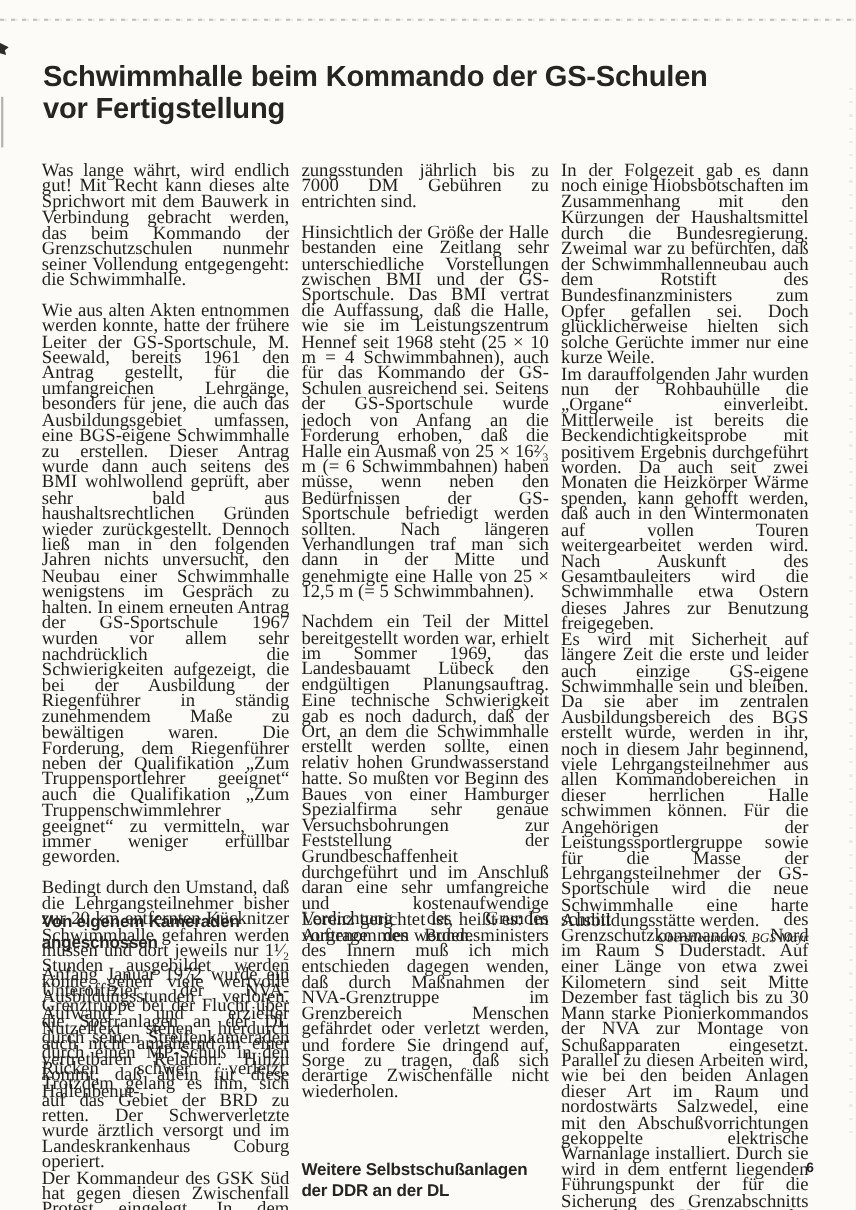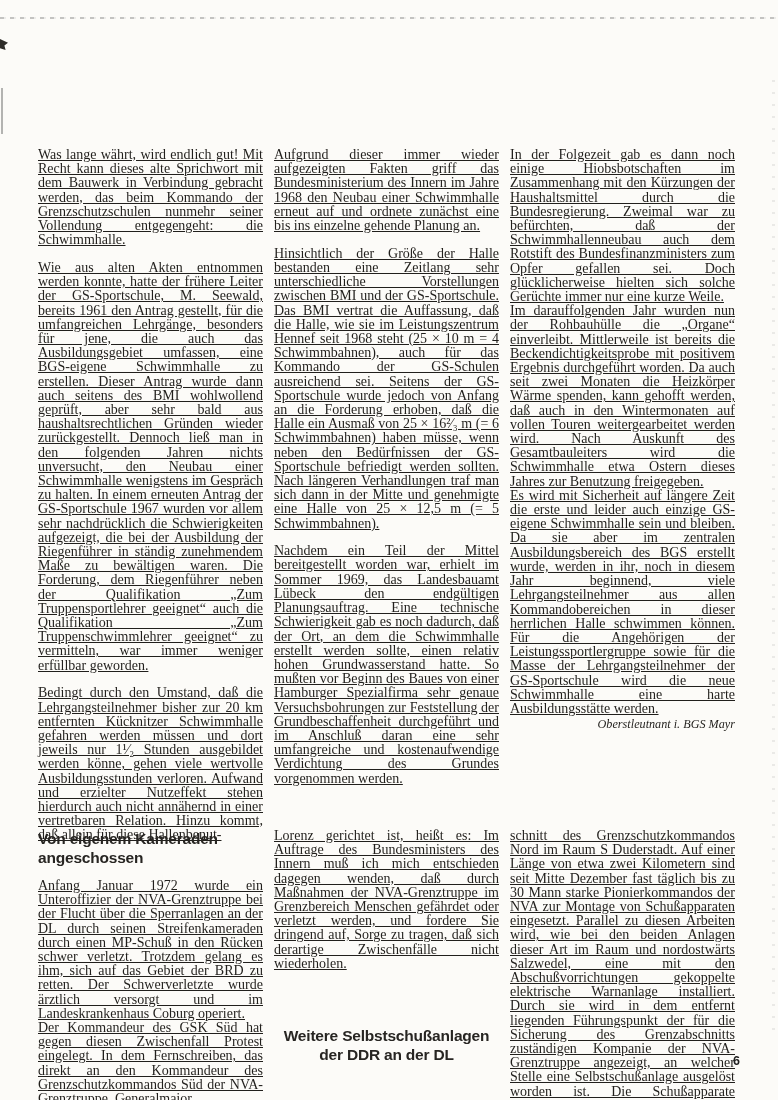--- a/index.html
+++ b/index.html
@@ -34,50 +34,54 @@
   .subhead {
     margin:0 0 12px 0; font-family:"Liberation Sans", sans-serif; font-weight:700;
     font-size:15.5px; line-height:19px; letter-spacing:-0.2px; color:#272522;
   }
   
   .cols { position:absolute; left:38px; width:697px; display:flex; gap:11px; }
   .cols-1 { top:148px; }
   .cols-2 { top:829px; }
   .col { flex:0 0 225px; width:225px; }
   p.body {
-    margin:0 0 13.5px 0; font-size:14px; line-height:14.2px;
-    text-align:justify; hyphens:auto;text-decoration:underline; -webkit-hyphens:auto;
+    margin:0 0 13.5px 0; font-size:17px; line-height:14.2px;
+    text-align:justify; hyphens:auto; -webkit-hyphens:auto;
   }
   .tight p.body { margin:0; }
-  .a2c2-head { margin-top:55px; margin-bottom:7px;text-align:center; }
+  .a2c2-head { margin-top:55px; margin-bottom:7px; }
   .byline { margin:1px 0 0 0; text-align:right; font-style:italic; font-size:12.2px; line-height:14.2px; }
   .pageno {
     position:absolute; left:733px; top:1054px;
     font-family:"Liberation Sans", sans-serif; font-weight:700; font-size:12.5px; color:#222;
   }
 </style>
 </head>
 <body>
 
 <div class="page">
 
   <div class="scan-top-line"></div>
   <div class="scan-blob"></div>
   <div class="scan-streak"></div>
   <div class="scan-right"></div>
 
+  <h1 class="headline headline-1">
+    <span>Schwimmhalle beim Kommando der GS-Schulen</span><br>
+    <span>vor Fertigstellung</span>
+  </h1>
 
   <div class="cols cols-1">
     <div class="col">
       <p class="body">Was lange währt, wird endlich gut! Mit Recht kann dieses alte Sprichwort mit dem Bauwerk in Verbindung gebracht werden, das beim Kommando der Grenzschutzschulen nunmehr seiner Vollendung entgegengeht: die Schwimmhalle.</p>
       <p class="body">Wie aus alten Akten entnommen werden konnte, hatte der frühere Leiter der GS-Sportschule, M. Seewald, bereits 1961 den Antrag gestellt, für die umfangreichen Lehrgänge, besonders für jene, die auch das Ausbildungsgebiet umfassen, eine BGS-eigene Schwimmhalle zu erstellen. Dieser Antrag wurde dann auch seitens des BMI wohlwollend geprüft, aber sehr bald aus haushaltsrechtlichen Gründen wieder zurückgestellt. Dennoch ließ man in den folgenden Jahren nichts unversucht, den Neubau einer Schwimmhalle wenigstens im Gespräch zu halten. In einem erneuten Antrag der GS-Sportschule 1967 wurden vor allem sehr nachdrücklich die Schwierigkeiten aufgezeigt, die bei der Ausbildung der Riegenführer in ständig zunehmendem Maße zu bewältigen waren. Die Forderung, dem Riegenführer neben der Qualifikation „Zum Truppensportlehrer geeignet“ auch die Qualifikation „Zum Truppenschwimmlehrer geeignet“ zu vermitteln, war immer weniger erfüllbar geworden.</p>
       <p class="body">Bedingt durch den Umstand, daß die Lehrgangsteilnehmer bisher zur 20 km entfernten Kücknitzer Schwimmhalle gefahren werden müssen und dort jeweils nur 1¹⁄₂ Stunden ausgebildet werden könne, gehen viele wertvolle Ausbildungsstunden verloren. Aufwand und erzielter Nutzeffekt stehen hierdurch auch nicht annähernd in einer vertretbaren Relation. Hinzu kommt, daß allein für diese Hallenbenut-</p>
     </div>
     <div class="col">
-      <p class="body">Aufgrund dieser immer wieder aufgezeigten Fakten griff das Bundesministerium des Innern im Jahre 1968 den Neubau einer Schwimmhalle erneut auf und ordnete zunächst eine bis ins einzelne gehende Planung an.</p>
+      <p class="body">zungsstunden jährlich bis zu 7000 DM Gebühren zu entrichten sind.</p>
       <p class="body">Hinsichtlich der Größe der Halle bestanden eine Zeitlang sehr unterschiedliche Vorstellungen zwischen BMI und der GS-Sportschule. Das BMI vertrat die Auffassung, daß die Halle, wie sie im Leistungszentrum Hennef seit 1968 steht (25 × 10 m = 4 Schwimmbahnen), auch für das Kommando der GS-Schulen ausreichend sei. Seitens der GS-Sportschule wurde jedoch von Anfang an die Forderung erhoben, daß die Halle ein Ausmaß von 25 × 16²⁄₃ m (= 6 Schwimmbahnen) haben müsse, wenn neben den Bedürfnissen der GS-Sportschule befriedigt werden sollten. Nach längeren Verhandlungen traf man sich dann in der Mitte und genehmigte eine Halle von 25 × 12,5 m (= 5 Schwimmbahnen).</p>
       <p class="body">Nachdem ein Teil der Mittel bereitgestellt worden war, erhielt im Sommer 1969, das Landesbauamt Lübeck den endgültigen Planungsauftrag. Eine technische Schwierigkeit gab es noch dadurch, daß der Ort, an dem die Schwimmhalle erstellt werden sollte, einen relativ hohen Grundwasserstand hatte. So mußten vor Beginn des Baues von einer Hamburger Spezialfirma sehr genaue Versuchsbohrungen zur Feststellung der Grundbeschaffenheit durchgeführt und im Anschluß daran eine sehr umfangreiche und kostenaufwendige Verdichtung des Grundes vorgenommen werden.</p>
     </div>
     <div class="col tight">
       <p class="body">In der Folgezeit gab es dann noch einige Hiobsbotschaften im Zusammenhang mit den Kürzungen der Haushaltsmittel durch die Bundesregierung. Zweimal war zu befürchten, daß der Schwimmhallenneubau auch dem Rotstift des Bundesfinanzministers zum Opfer gefallen sei. Doch glücklicherweise hielten sich solche Gerüchte immer nur eine kurze Weile.</p>
       <p class="body">Im darauffolgenden Jahr wurden nun der Rohbauhülle die „Organe“ einverleibt. Mittlerweile ist bereits die Beckendichtigkeitsprobe mit positivem Ergebnis durchgeführt worden. Da auch seit zwei Monaten die Heizkörper Wärme spenden, kann gehofft werden, daß auch in den Wintermonaten auf vollen Touren weitergearbeitet werden wird. Nach Auskunft des Gesamtbauleiters wird die Schwimmhalle etwa Ostern dieses Jahres zur Benutzung freigegeben.</p>
       <p class="body">Es wird mit Sicherheit auf längere Zeit die erste und leider auch einzige GS-eigene Schwimmhalle sein und bleiben. Da sie aber im zentralen Ausbildungsbereich des BGS erstellt wurde, werden in ihr, noch in diesem Jahr beginnend, viele Lehrgangsteilnehmer aus allen Kommandobereichen in dieser herrlichen Halle schwimmen können. Für die Angehörigen der Leistungssportlergruppe sowie für die Masse der Lehrgangsteilnehmer der GS-Sportschule wird die neue Schwimmhalle eine harte Ausbildungsstätte werden.</p>
       <p class="byline">Oberstleutnant i. BGS Mayr</p>
     </div>
   </div>

